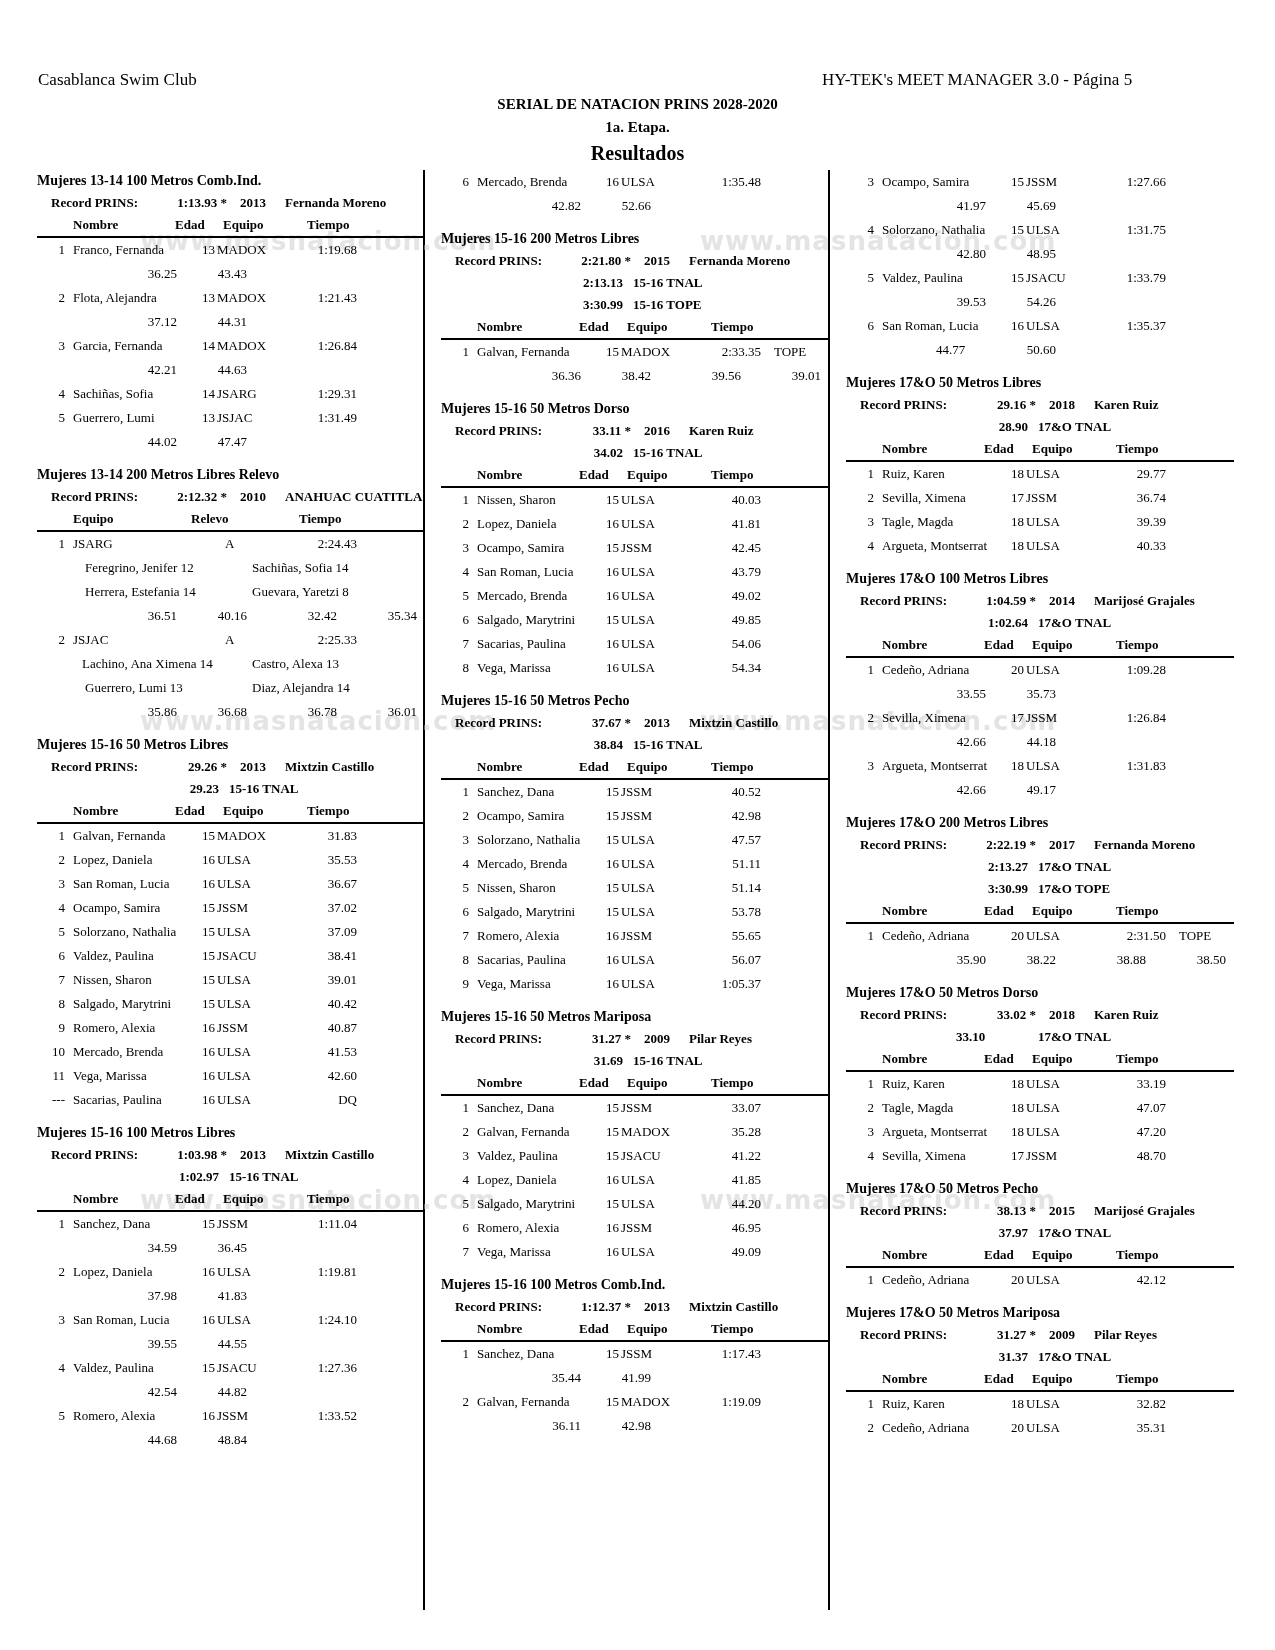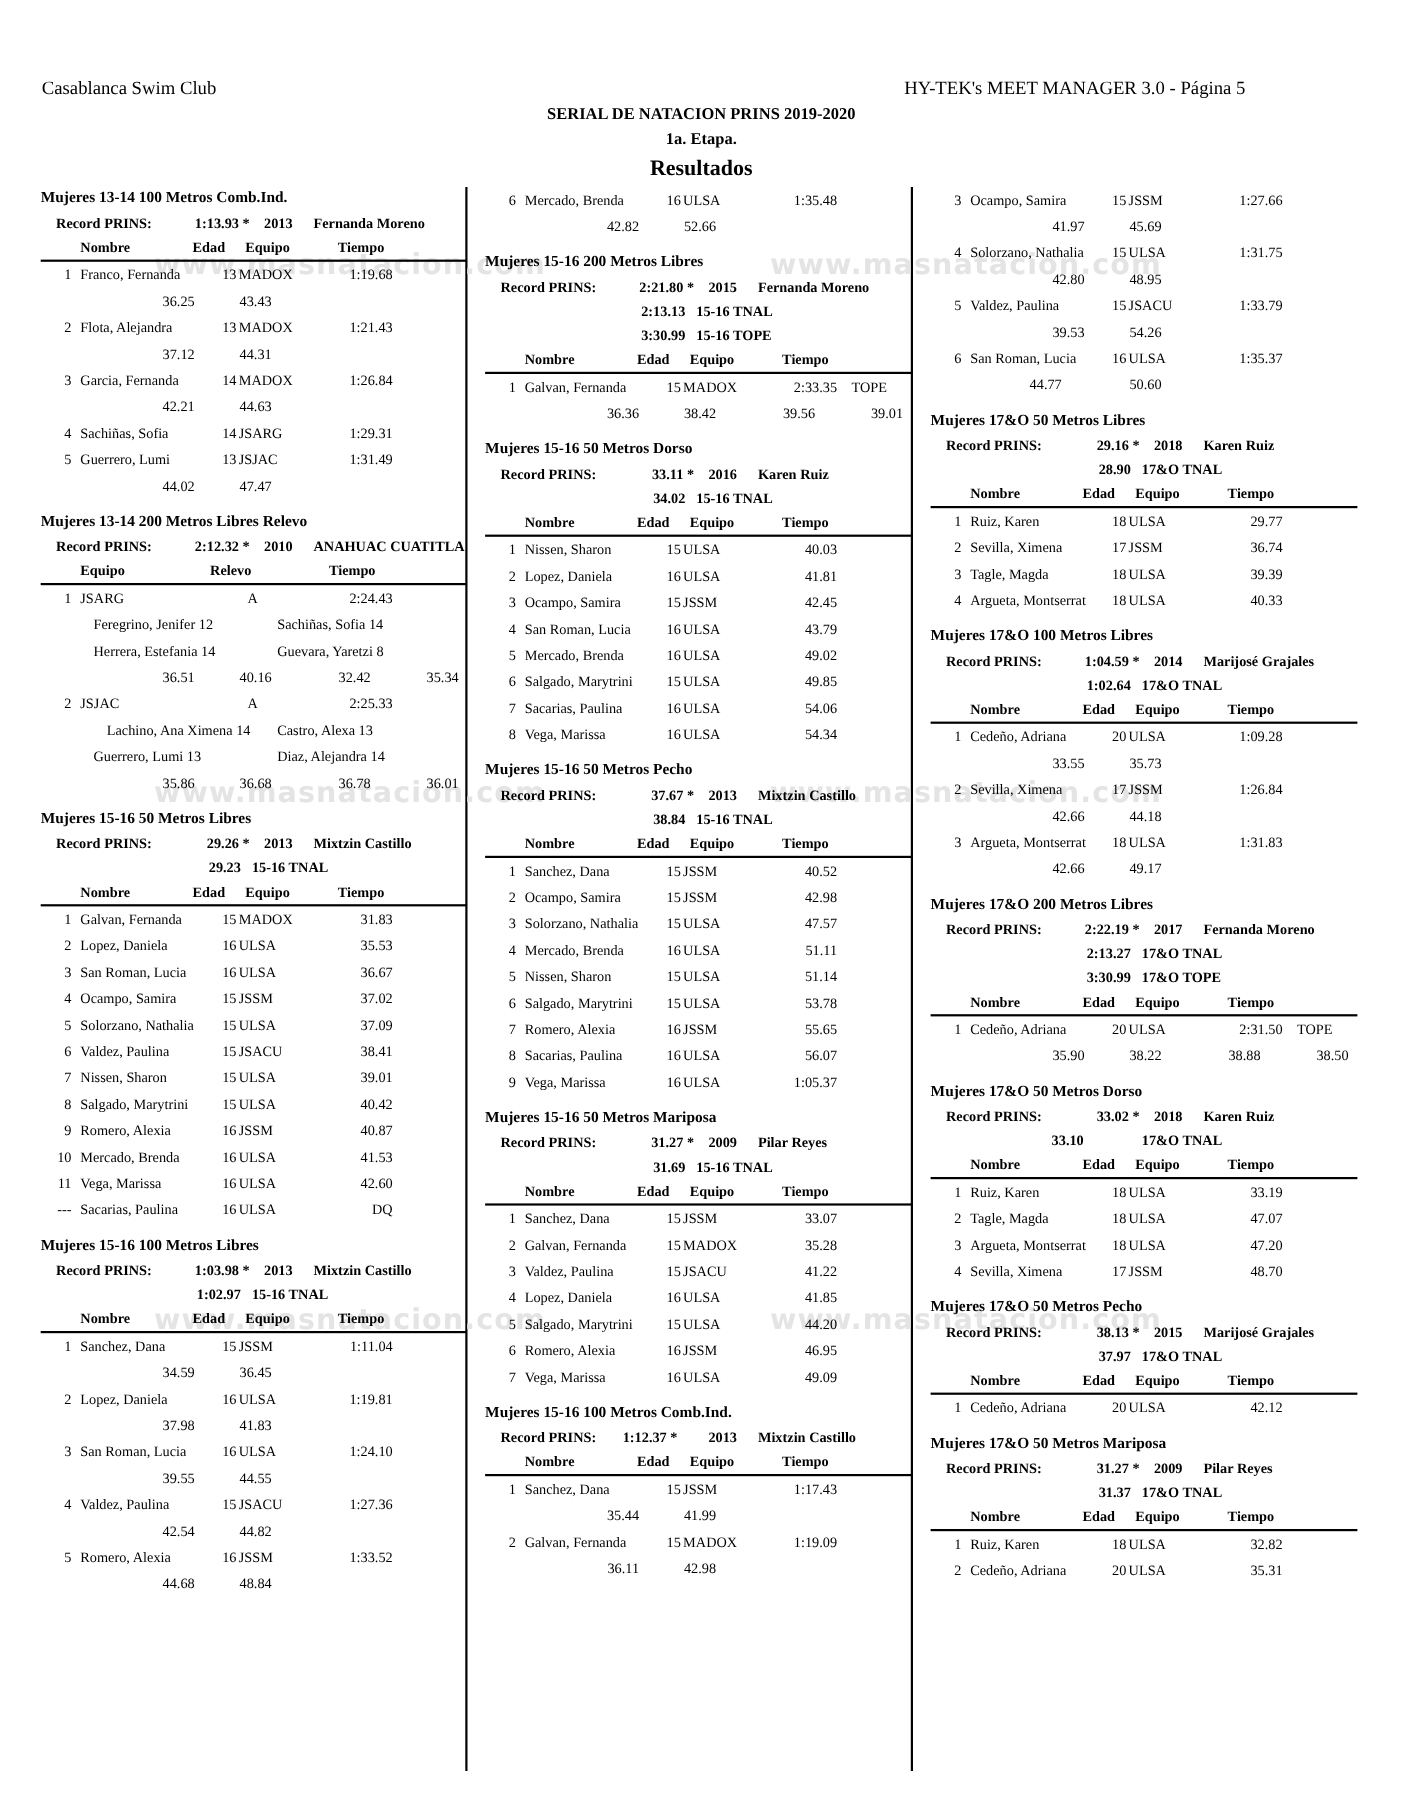--- a/index.html
+++ b/index.html
@@ -35,21 +35,21 @@
   .relay-time { left:250px; width:70px; text-align:right; }
   .swimmer { }
   .watermark { position:absolute; color:#e4e4e4; font-family:"DejaVu Sans",sans-serif; font-weight:bold; font-size:26px; letter-spacing:1px; pointer-events:none; z-index:0; }
   .col, .row, .thead { z-index:1; }
 </style>
 </head>
 <body>
 
 <div class="hdr-left">Casablanca Swim Club</div>
 <div class="hdr-right">HY-TEK's MEET MANAGER 3.0 - Página 5</div>
-<div class="title1">SERIAL DE NATACION PRINS 2019-2020</div>
+<div class="title1">SERIAL DE NATACION PRINS 2028-2020</div>
 <div class="title2">1a. Etapa.</div>
 <div class="title3">Resultados</div>
 
 <div class="vline" style="left:423px"></div>
 <div class="vline" style="left:828px"></div>
 
 <div class="watermark" style="left:140px; top:226px">www.masnatacion.com</div>
 <div class="watermark" style="left:700px; top:226px">www.masnatacion.com</div>
 <div class="watermark" style="left:140px; top:706px">www.masnatacion.com</div>
 <div class="watermark" style="left:700px; top:706px">www.masnatacion.com</div>
@@ -161,21 +161,21 @@
         <span class="split" style="left:250px;width:50px;text-align:right">32.42</span>
         <span class="split" style="left:330px;width:50px;text-align:right">35.34</span>
       </div>
       <div class="row">
         <span class="place">2</span>
         <span class="relay-team">JSJAC</span>
         <span class="relay-letter">A</span>
         <span class="relay-time">2:25.33</span>
       </div>
       <div class="row">
-        <span class="swimmer" style="left:60px">Lachino, Ana Ximena 14</span>
+        <span class="swimmer" style="left:45px">Lachino, Ana Ximena 14</span>
         <span class="swimmer" style="left:215px">Castro, Alexa 13</span>
       </div>
       <div class="row">
         <span class="swimmer" style="left:48px">Guerrero, Lumi 13</span>
         <span class="swimmer" style="left:215px">Diaz, Alejandra 14</span>
       </div>
       <div class="row">
         <span class="split" style="left:90px;width:50px;text-align:right">35.86</span>
         <span class="split" style="left:160px;width:50px;text-align:right">36.68</span>
         <span class="split" style="left:250px;width:50px;text-align:right">36.78</span>
@@ -675,21 +675,21 @@
         <span class="age">16</span>
         <span class="team">ULSA</span>
         <span class="time">49.09</span>
         <span class="extra"></span>
       </div>
     </div>
     <div class="event">
       <div class="ev-title">Mujeres 15-16 100 Metros Comb.Ind.</div>
       <div class="rec">
         <span style="left:14px">Record PRINS:</span>
-        <span style="left:110px;width:80px;text-align:center">1:12.37 *</span>
+        <span style="left:110px;width:80px;text-align:right">1:12.37 *</span>
         <span style="left:203px">2013</span>
         <span style="left:248px">Mixtzin Castillo</span>
       </div>
       <div class="thead">
         <span style="left:36px">Nombre</span>
         <span style="left:138px">Edad</span>
         <span style="left:186px">Equipo</span>
         <span style="left:270px">Tiempo</span>
       </div>
       <div class="row">

